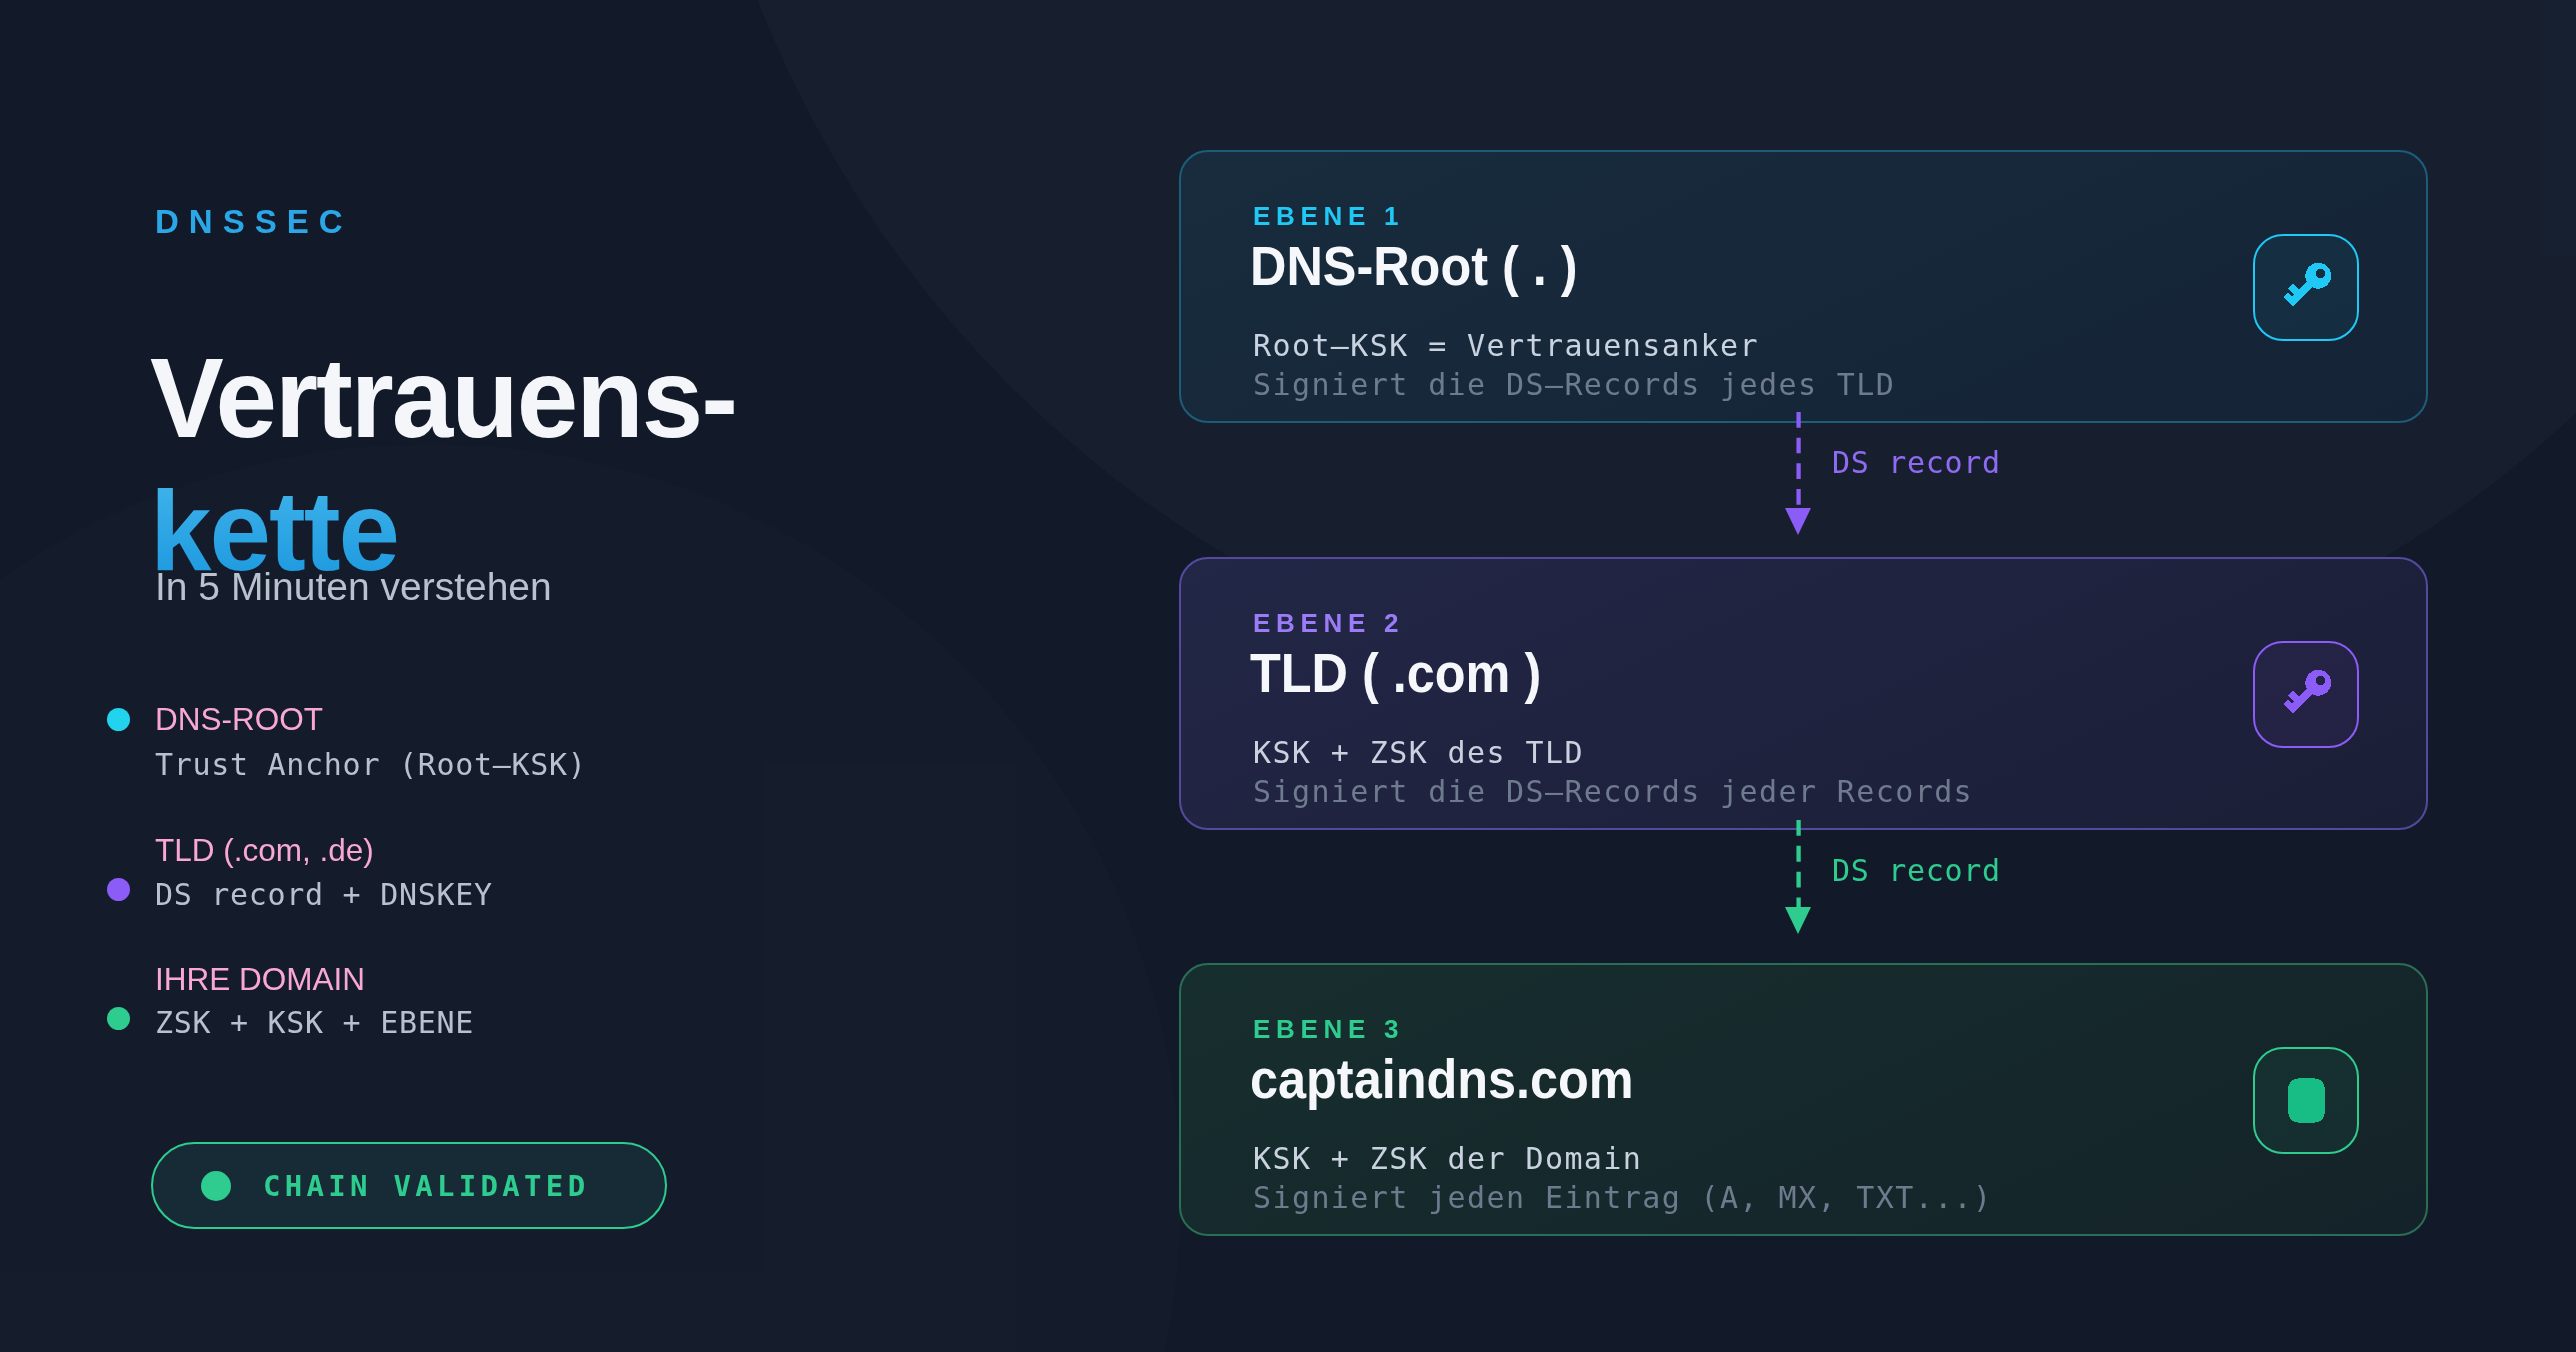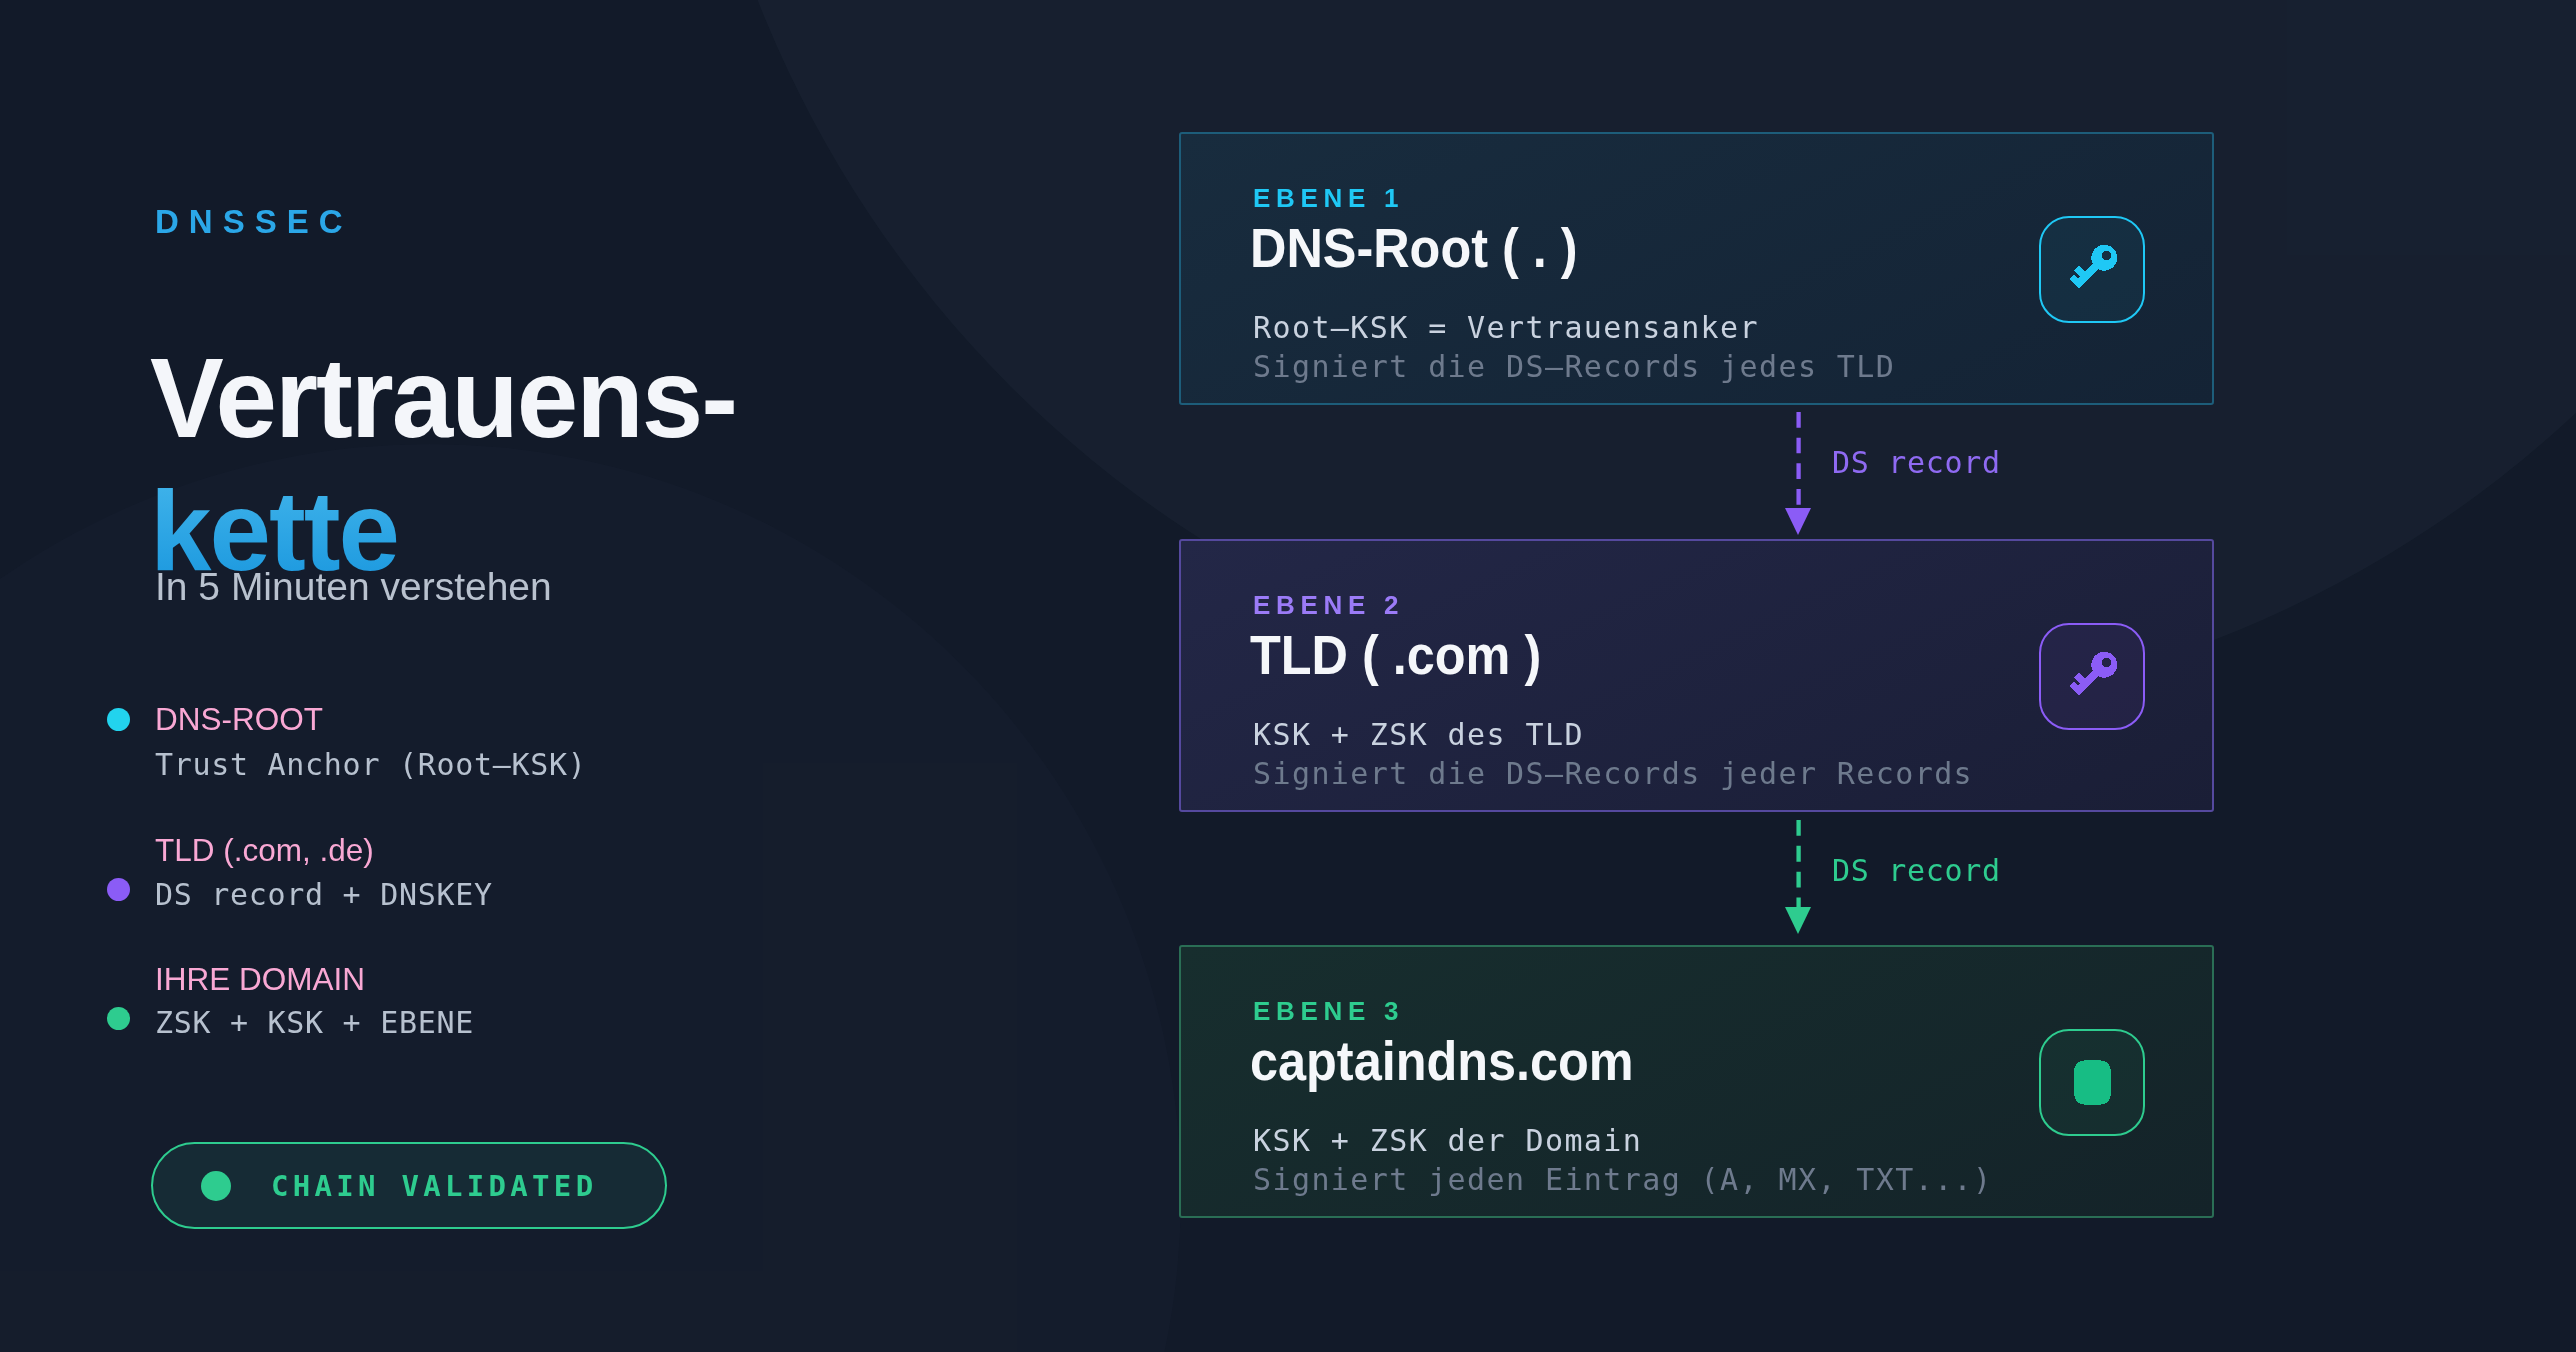--- a/index.html
+++ b/index.html
@@ -75,30 +75,30 @@
   .status-pill {
     position: absolute; left: 151px; top: 1142px;
     width: 516px; height: 87px; box-sizing: border-box;
     border: 2.1px solid #2ecc8f; border-radius: 50px;
     background: rgba(46, 204, 143, 0.09);
     display: flex; align-items: center;
     padding-left: 48px;
   }
   .status-dot { width: 30px; height: 30px; border-radius: 50%; background: #2ecc8f; }
   .status-label {
-    margin-left: 40px;
+    margin-left: 32px;
     font-size: 29px; font-weight: 700; letter-spacing: 4.3px; color: #2ecc8f;
     white-space: nowrap;
     text-align: center;
   }
 
   
   .card {
-    position: absolute; left: 1179px; width: 1035px; height: 273px;
-    box-sizing: border-box; border-radius: 3px; border: 2.1px solid;
+    position: absolute; left: 1179px; width: 1249px; height: 273px;
+    box-sizing: border-box; border-radius: 29px; border: 2.1px solid; margin-top: 18px;
   }
   .card.c1 { top: 132px;  border-color: #1d5d7a; background: linear-gradient(155deg, #182c3e 0%, #142335 100%); }
   .card.c2 { top: 539px;  border-color: #55499e; background: linear-gradient(155deg, #232747 0%, #1a1e36 100%); }
   .card.c3 { top: 945px; border-color: #2a6e55; background: linear-gradient(155deg, #172e2e 0%, #142329 100%); }
 
   .card-eyebrow {
     position: absolute; left: 72px; top: 49px;
     font-size: 26px; font-weight: 700; letter-spacing: 5.7px;
     white-space: nowrap;
   }

